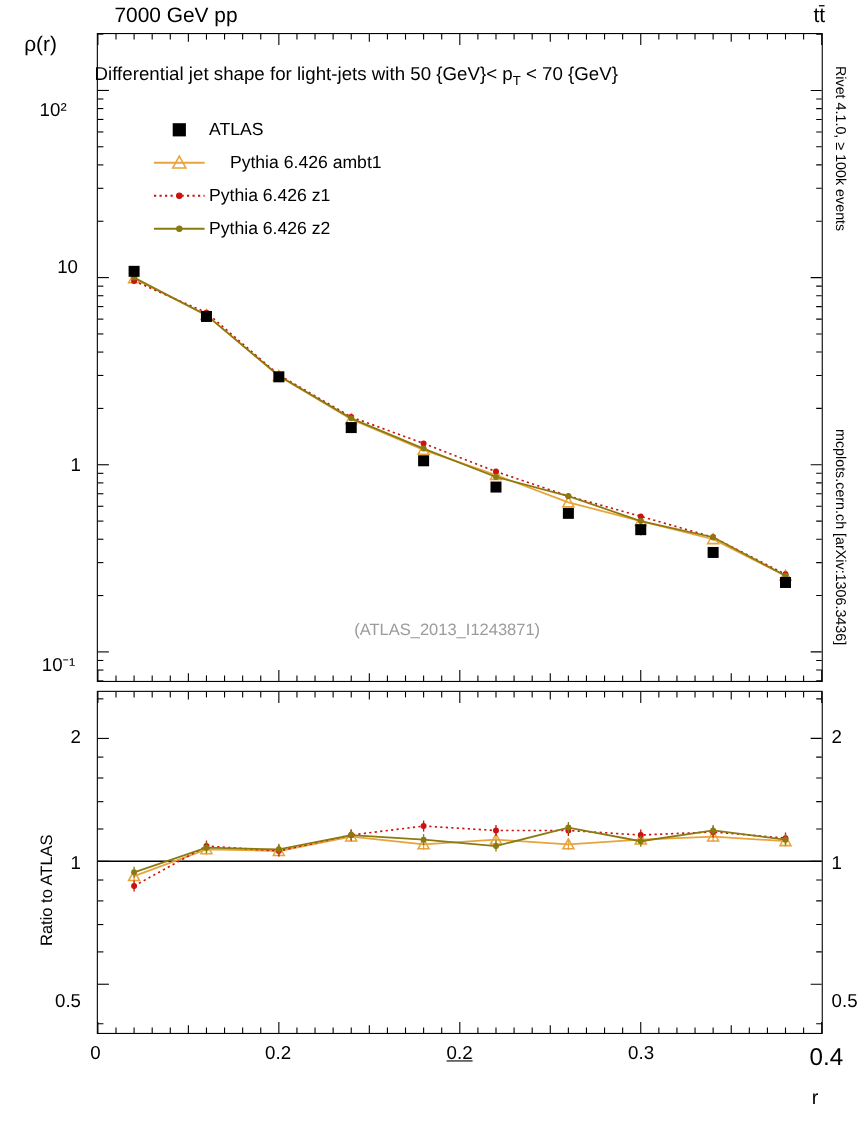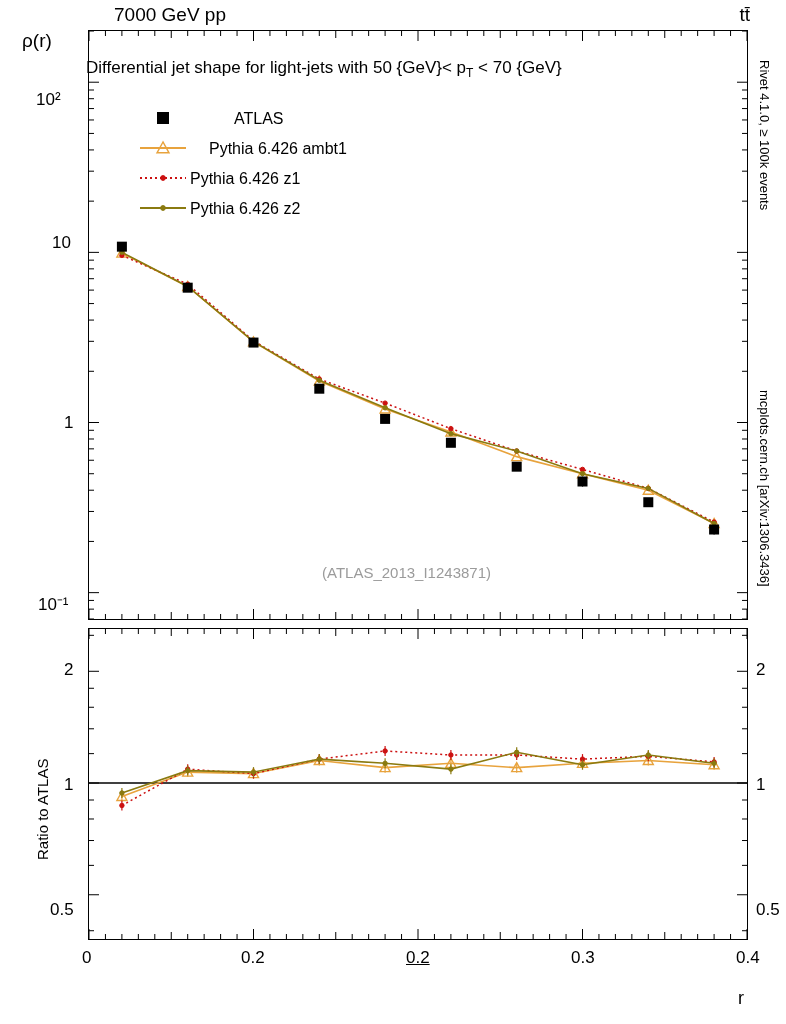--- a/index.html
+++ b/index.html
@@ -17,21 +17,21 @@
   .leg-label{position:absolute;font-size:16px;}
 
   .sidetxt{font-size:13px;color:#000;}
   .watermark{position:absolute;font-size:15px;color:#9b9b9b;}
 </style>
 </head>
 <body>
 
 <div id="root">
 
-  <div class="txt hdr" style="left:114px;top:4px;">7000 GeV pp</div>
+  <div class="txt hdr" style="left:104px;top:4px;">7000 GeV pp</div>
   <div class="txt hdr" style="right:36px;top:4px;">tt̄</div>
 
   <div class="txt" style="left:22px;top:30px;font-size:19px;">ρ(r)</div>
 
   <div class="txt" style="left:86px;top:58px;font-size:17px;">
     <span>Differential jet shape for light-jets with 50 {GeV}&lt; p</span><sub style="font-size:12px;">T</sub><span> &lt; 70 {GeV}</span>
   </div>
 
   <div id="mainframe"></div>
   <div id="ratioframe"></div>
@@ -55,23 +55,23 @@
   <div class="txt" style="left:50px;top:900px;font-size:17px;">0.5</div>
 
   <div class="txt" style="left:756px;top:660px;font-size:17px;">2</div>
   <div class="txt" style="left:756px;top:775px;font-size:17px;">1</div>
   <div class="txt" style="left:756px;top:900px;font-size:17px;">0.5</div>
 
   <div class="txt" style="left:82px;top:948px;font-size:17px;">0</div>
   <div class="txt" style="left:241px;top:948px;font-size:17px;">0.2</div>
   <div class="txt" style="left:406px;top:948px;font-size:17px;text-decoration:underline;">0.2</div>
   <div class="txt" style="left:571px;top:948px;font-size:17px;">0.3</div>
-  <div class="txt" style="left:736px;top:948px;font-size:17px;">0.4</div>
-
-  <div class="leg-label" style="left:190px;top:110px;margin-left:44px;">ATLAS</div>
+  <div class="txt" style="left:736px;top:948px;font-size:22px;">0.4</div>
+
+  <div class="leg-label" style="left:190px;top:110px;">ATLAS</div>
   <div class="leg-label" style="left:190px;top:140px;margin-left:19px;">Pythia 6.426 ambt1</div>
   <div class="leg-label" style="left:190px;top:170px;">Pythia 6.426 z1</div>
   <div class="leg-label" style="left:190px;top:200px;">Pythia 6.426 z2</div>
 
   <svg class="svgover" id="gfx">
       <line x1="89" y1="619" x2="89" y2="609" stroke="#000" stroke-width="1"></line>
       <line x1="89" y1="31" x2="89" y2="41" stroke="#000" stroke-width="1"></line>
       <line x1="89" y1="939" x2="89" y2="929" stroke="#000" stroke-width="1"></line>
       <line x1="89" y1="629" x2="89" y2="639" stroke="#000" stroke-width="1"></line>
       <line x1="105.45" y1="619" x2="105.45" y2="614" stroke="#000" stroke-width="1"></line>

